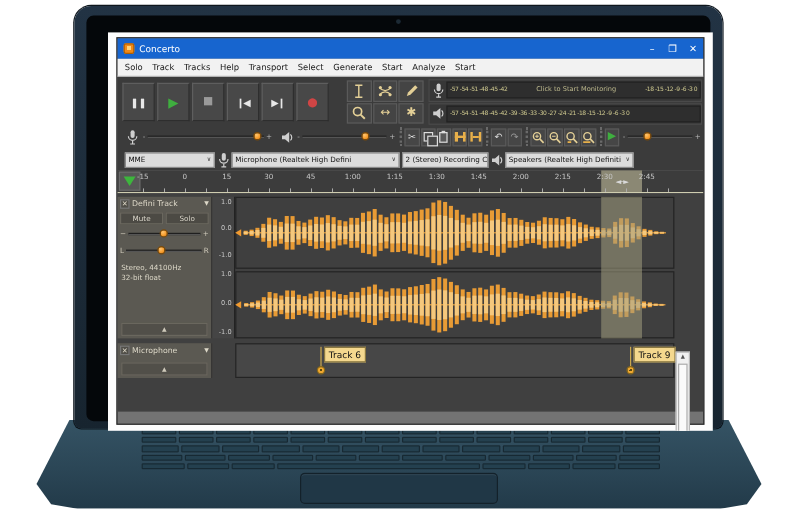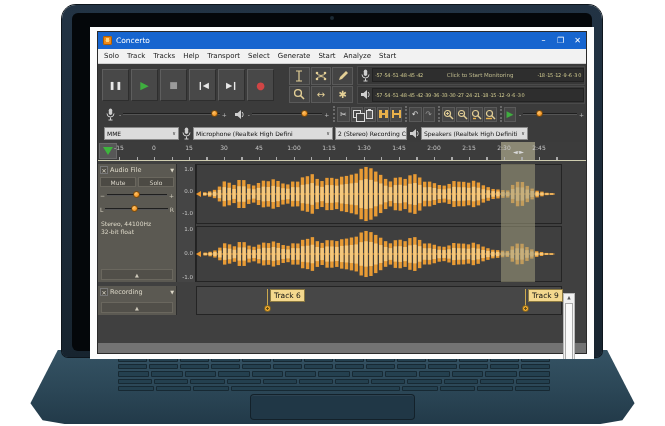--- a/index.html
+++ b/index.html
@@ -455,21 +455,21 @@
                 <span class="tl-label" style="left: 441px;">2:45</span>
               </div>
             <div id="ruler-ticks"></div>
           </div>
 
           <div id="trackarea">
 
             <div id="tpanel">
               <div class="tp-header">
                 <span class="tp-close">✕</span>
-                <span>Audio File</span>
+                <span>Defini Track</span>
                 <span class="tp-arrow">▼</span>
               </div>
               <div class="ms-row">
                 <div class="ms-btn">Mute</div>
                 <div class="ms-btn">Solo</div>
               </div>
               <div class="tp-slider-row">
                 <span>−</span>
                 <div class="slider tp-slider">
                     <div class="knob" style="left:26px"></div>
@@ -793,21 +793,21 @@
                 <rect x="358.9" y="27.2" width="3.5" height="1.6" fill="#e89b35"></rect>
                 <rect x="358.9" y="27.6" width="3.5" height="1.0" fill="#f5c87d"></rect>
               </svg>
             <div class="clip-arrow" style="top:30px"></div>
             <div class="clip-arrow" style="top:90px"></div>
             <div id="wave-sel"></div>
 
             <div id="lpanel">
               <div class="tp-header">
                 <span class="tp-close">✕</span>
-                <span>Recording</span>
+                <span>Microphone</span>
                 <span class="tp-arrow">▼</span>
               </div>
               <div class="collapse-btn" style="bottom:2px">▲</div>
             </div>
             <div id="ltrack">
                 <div class="label-stem" style="left: 70px;"></div>
                 <div class="label-dot" style="left: 70px;"></div>
                 <div class="label-flag" style="left: 73px;">Track 6</div>
                 <div class="label-stem" style="left: 328px;"></div>
                 <div class="label-dot" style="left: 328px;"></div>

